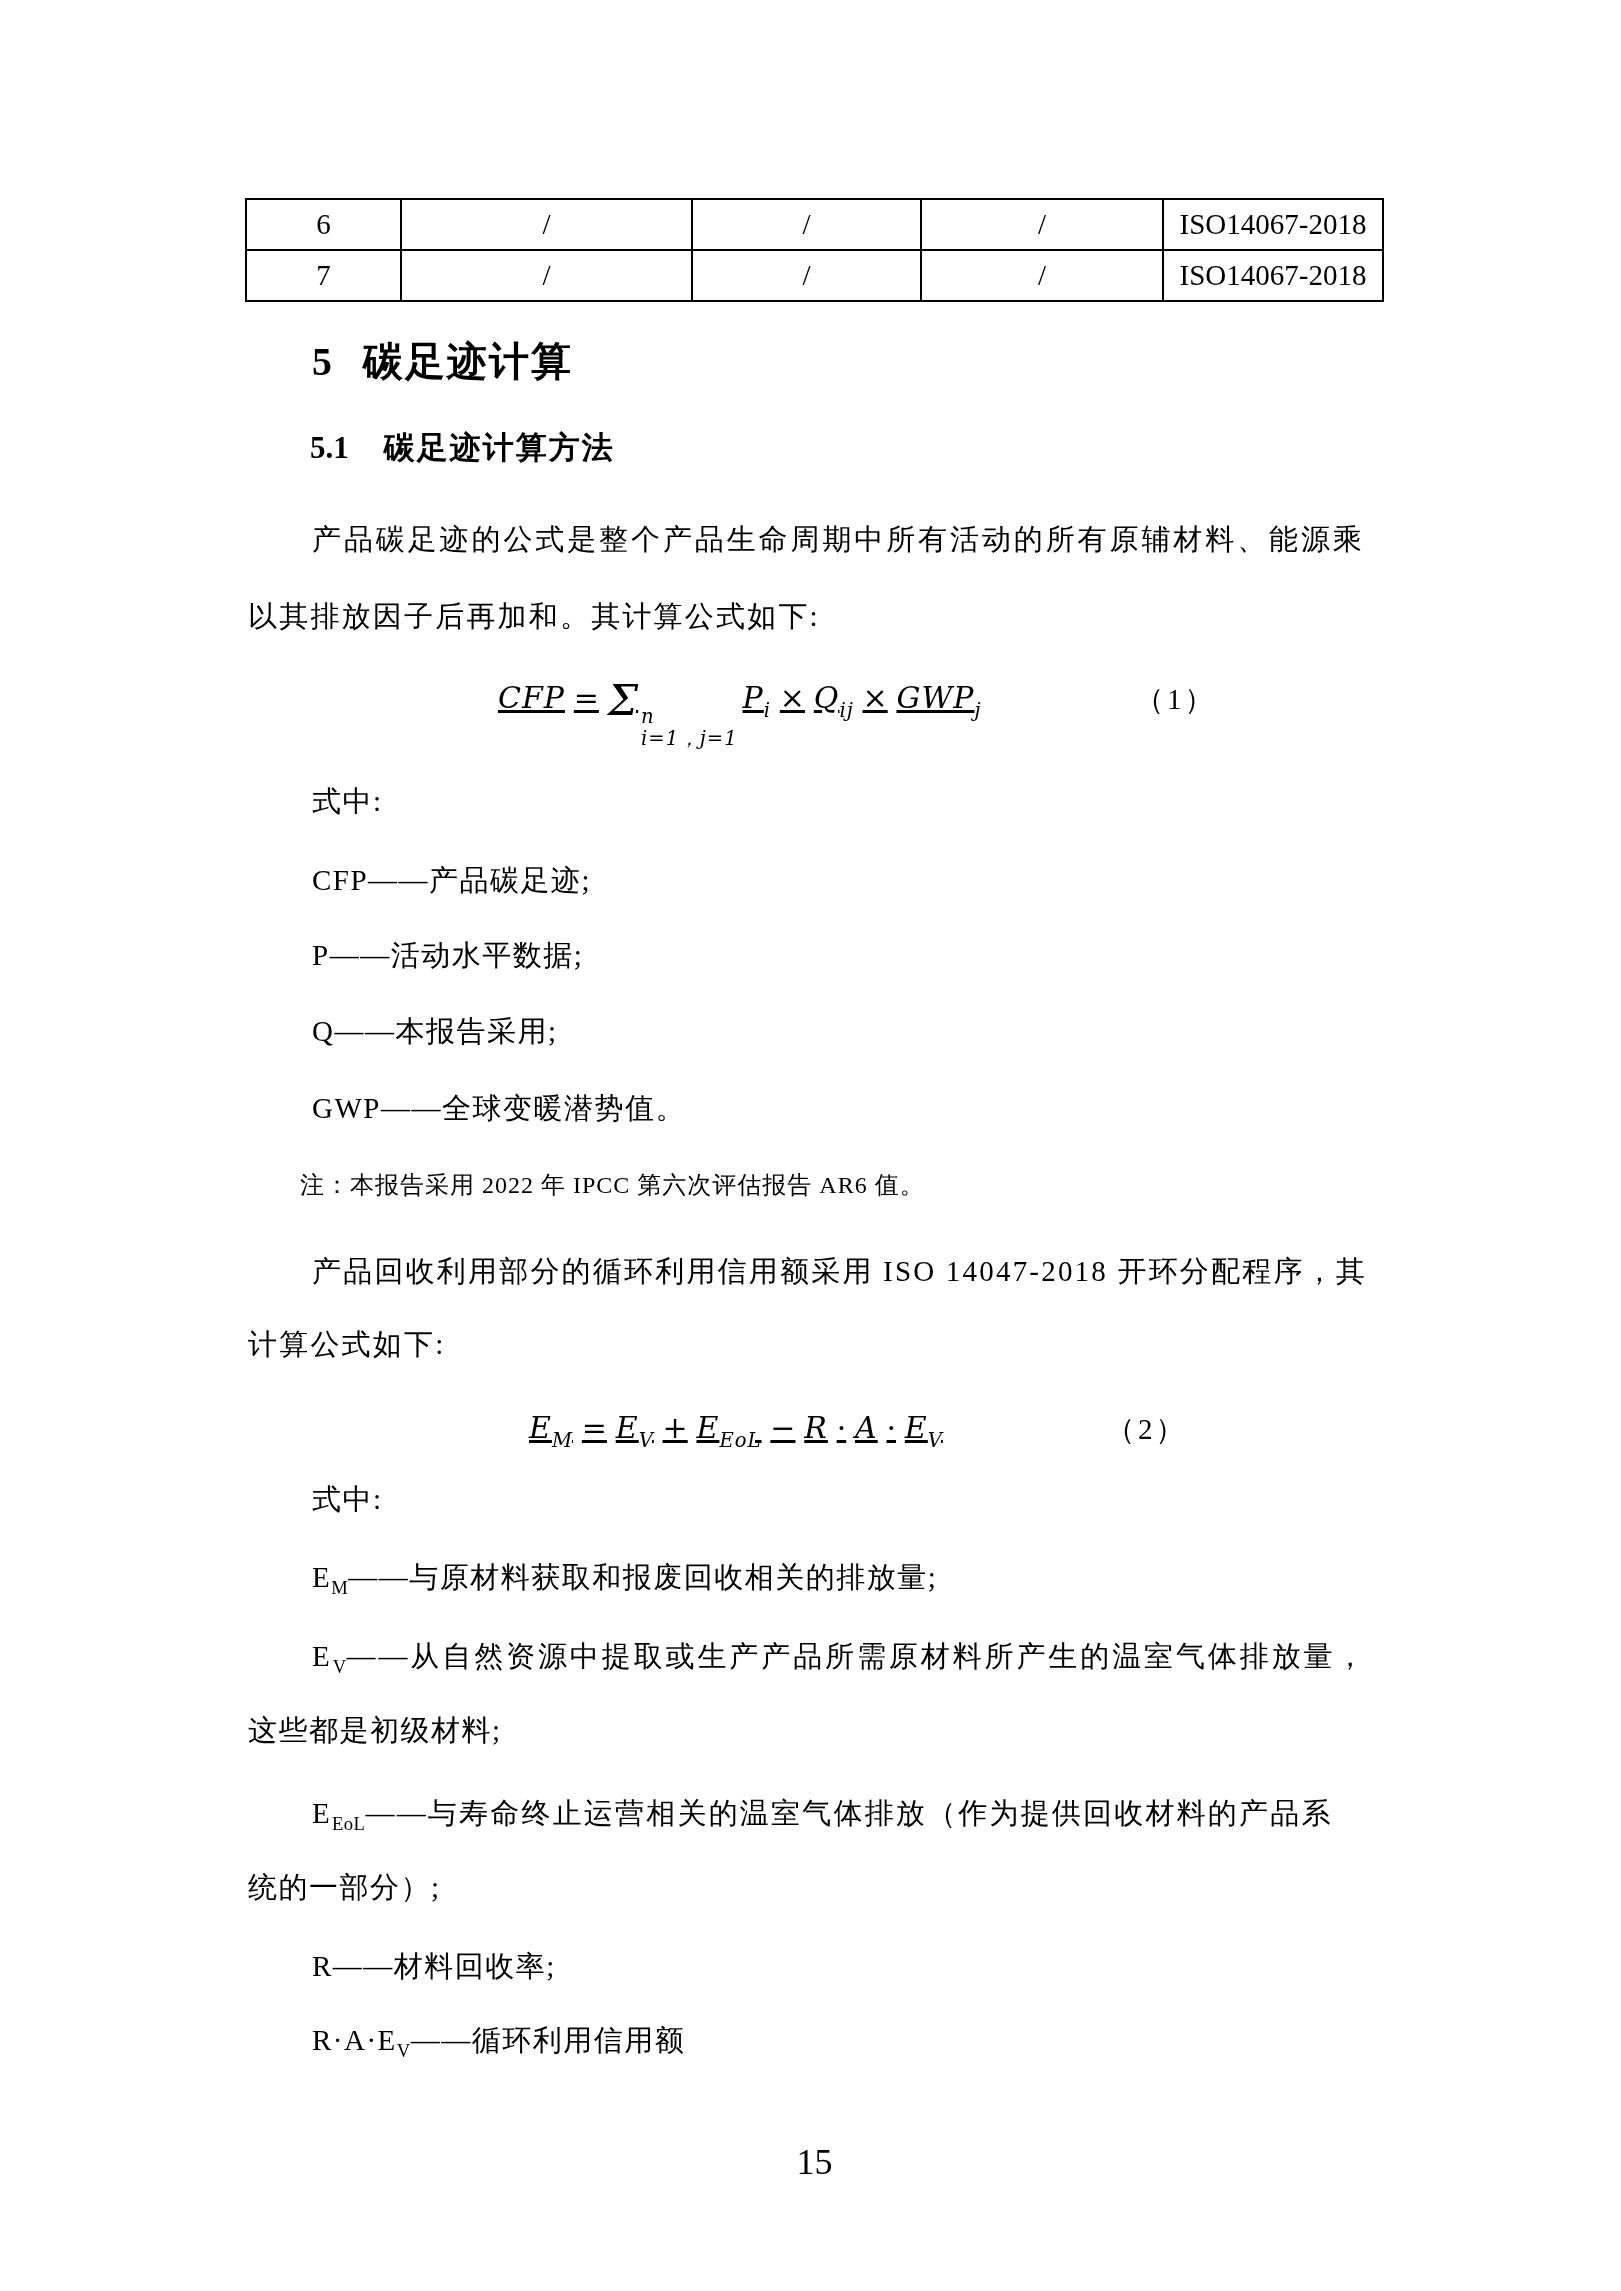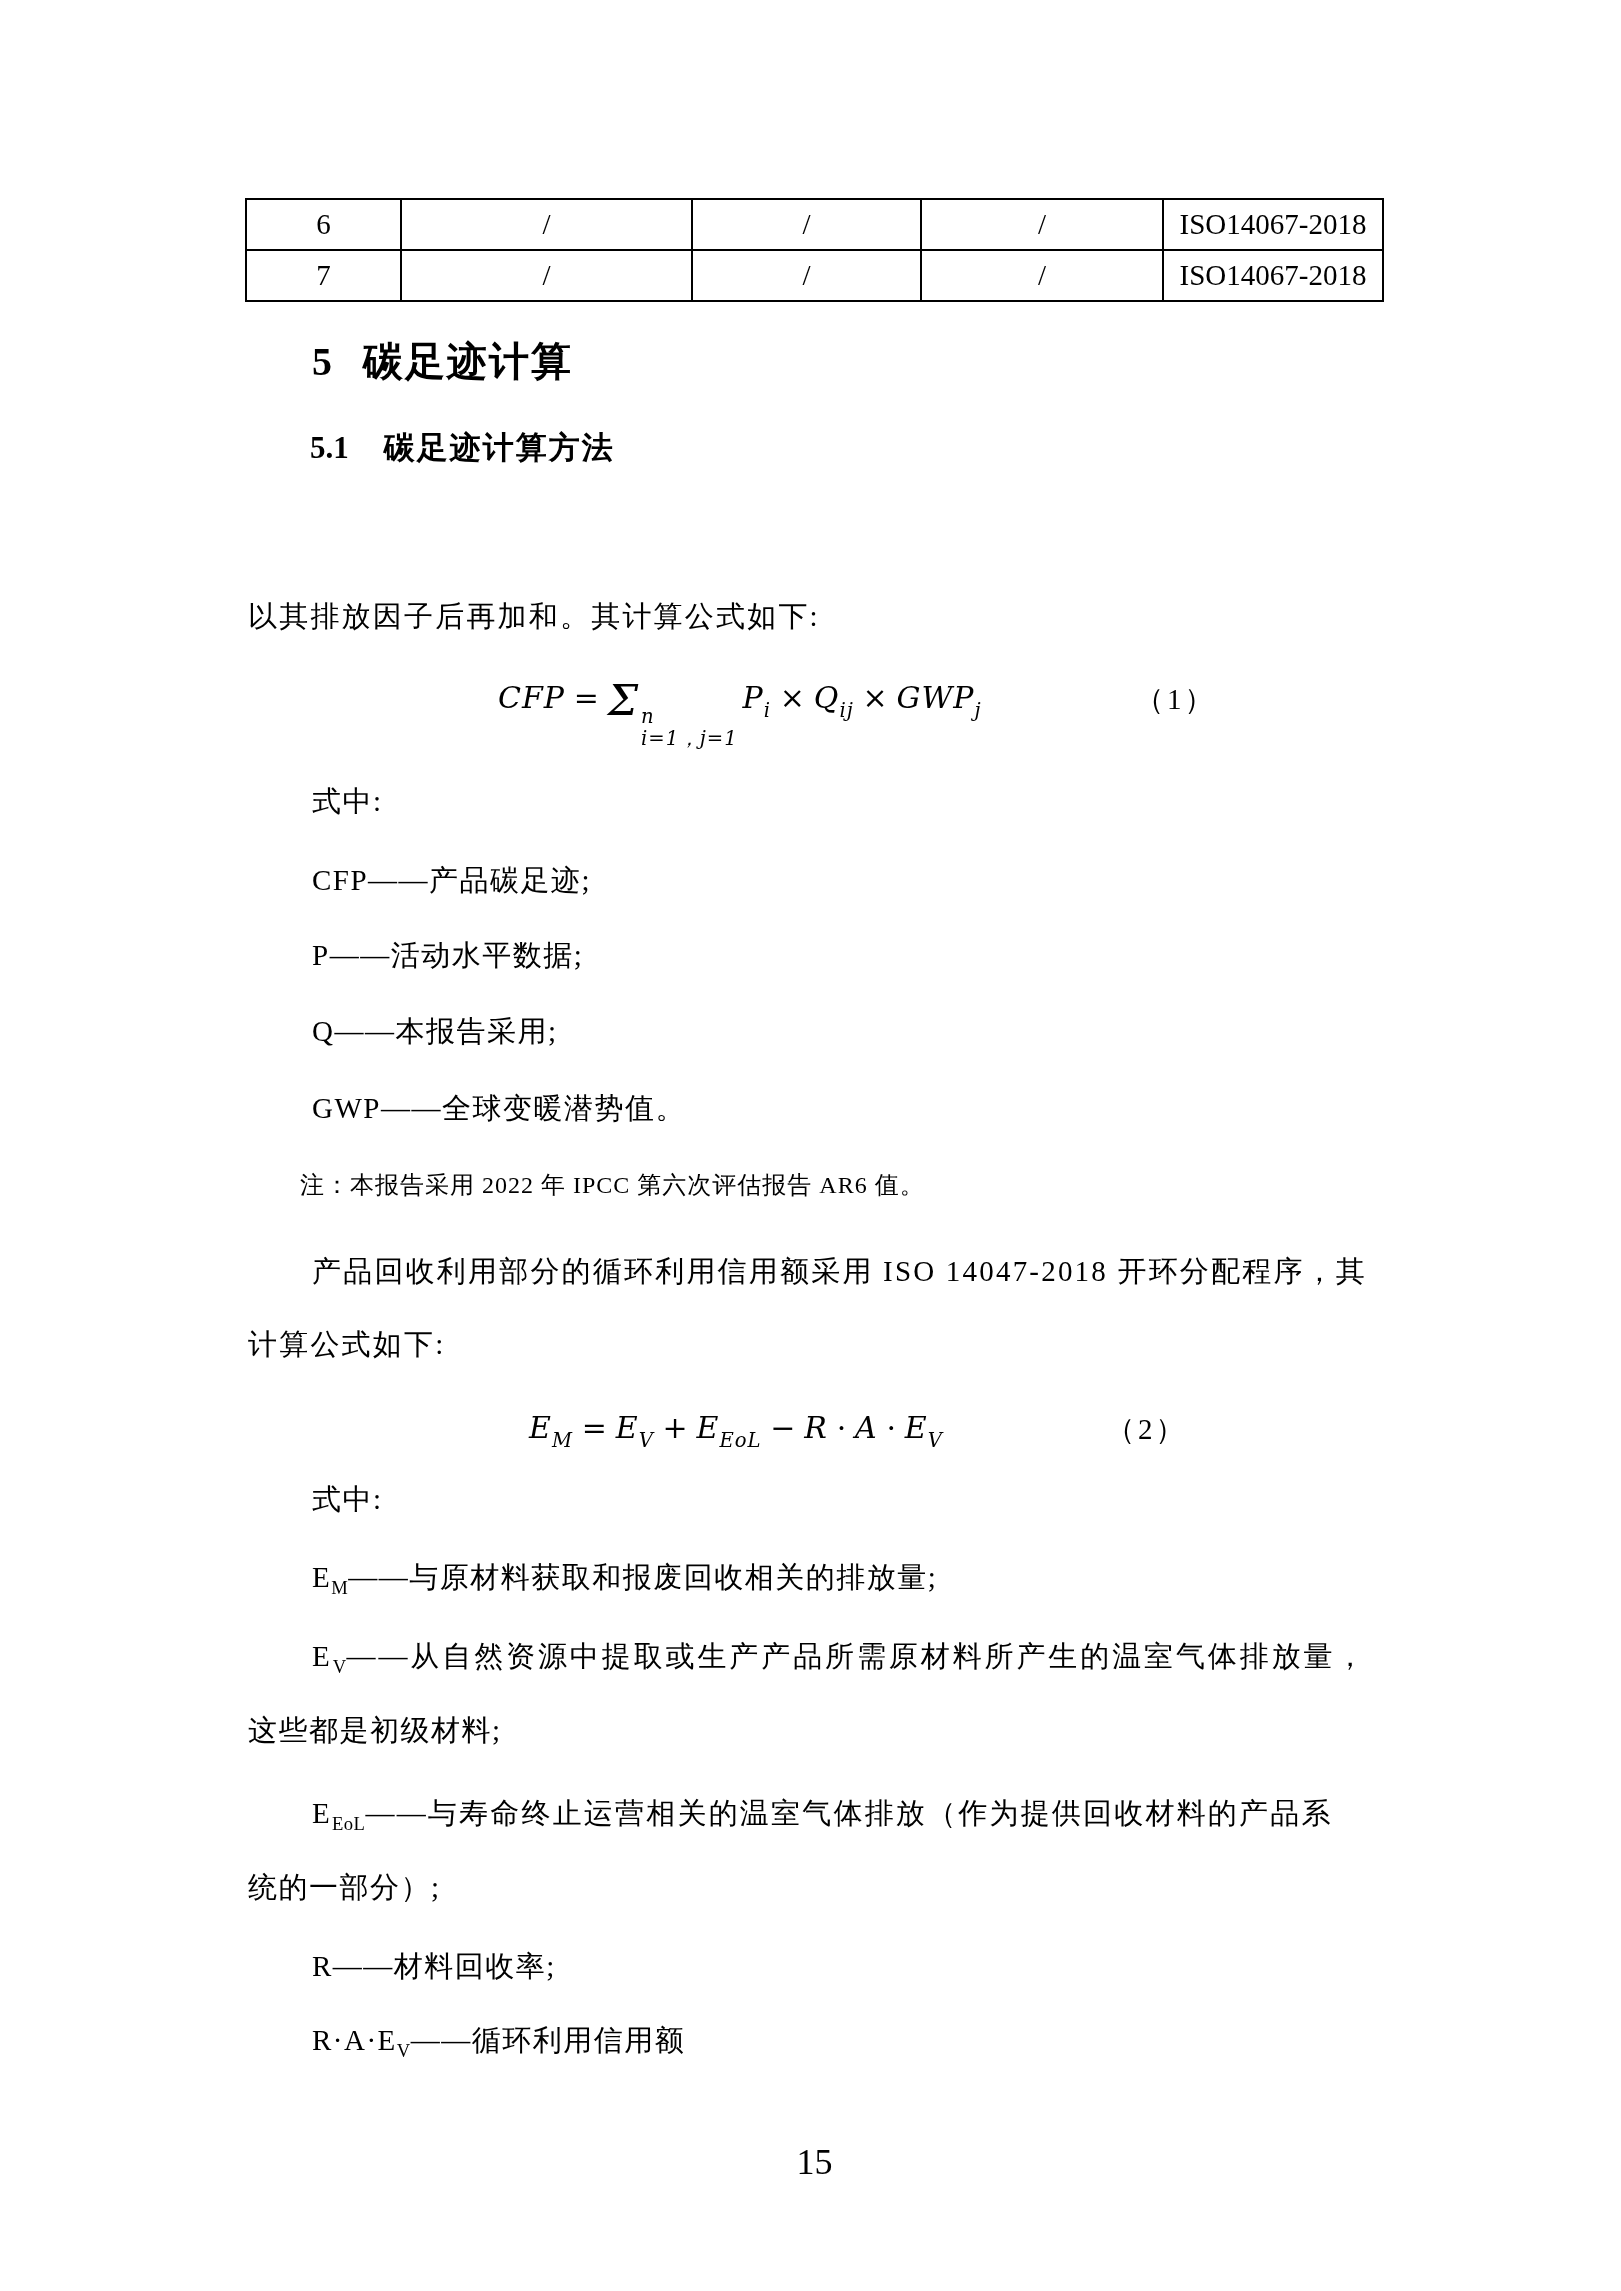--- a/index.html
+++ b/index.html
@@ -62,21 +62,21 @@
     font-size:24px; line-height:35px;
     letter-spacing:1px; white-space:nowrap;
   }
   .term-sub { font-size:18.6px; vertical-align:-6.9px; letter-spacing:0.5px; }
 
   
   .formula { position:absolute; left:248px; width:1137px; height:82px; }
   .f-body {
     position:absolute; top:7.8px;
     font-family:"DejaVu Serif","Liberation Serif",serif;
-    font-size:30px; line-height:39px; white-space:nowrap;
+    font-size:30px; line-height:39px; white-space:nowrap;text-decoration:underline;
   }
   .f-body i { font-style:italic; letter-spacing:1px; }
   .fsub { font-size:19.6px; vertical-align:-8.8px; }
   .f-op { font-style:normal; margin:0 8.8px; }
   .sigma { font-style:italic; font-size:43px; vertical-align:-6.9px; line-height:1; }
   .scripts {
     display:inline-flex; flex-direction:column;
     font-size:19.6px; line-height:1.1;
     vertical-align:-15.7px; margin-left:2.9px; margin-right:4.9px;
   }
@@ -124,20 +124,21 @@
   </table>
 
   <div class="h1">
     <span class="num">5</span><span class="txt">碳足迹计算</span>
   </div>
 
   <div class="h2">
     <span class="num">5.1</span><span class="txt">碳足迹计算方法</span>
   </div>
 
+  <div class="line indent ls3" style="top:520px">产品碳足迹的公式是整个产品生命周期中所有活动的所有原辅材料、能源乘</div>
   <div class="line flush ls2" style="top:597px">以其排放因子后再加和。其计算公式如下:</div>
 
   <div class="formula" style="top:670px">
     <span class="f-body" style="left:250px">
       <i>CFP</i><span class="f-op">=</span><span class="sigma">Σ</span><span class="scripts">
           <i>n</i>
           <i>i=1，j=1</i>
         </span><i>P</i><i class="fsub">i</i><span class="f-op">×</span><i>Q</i><i class="fsub">ij</i><span class="f-op">×</span><i>GWP</i><i class="fsub">j</i>
     </span>
     <span class="f-label" style="left:887px">（1）</span>

